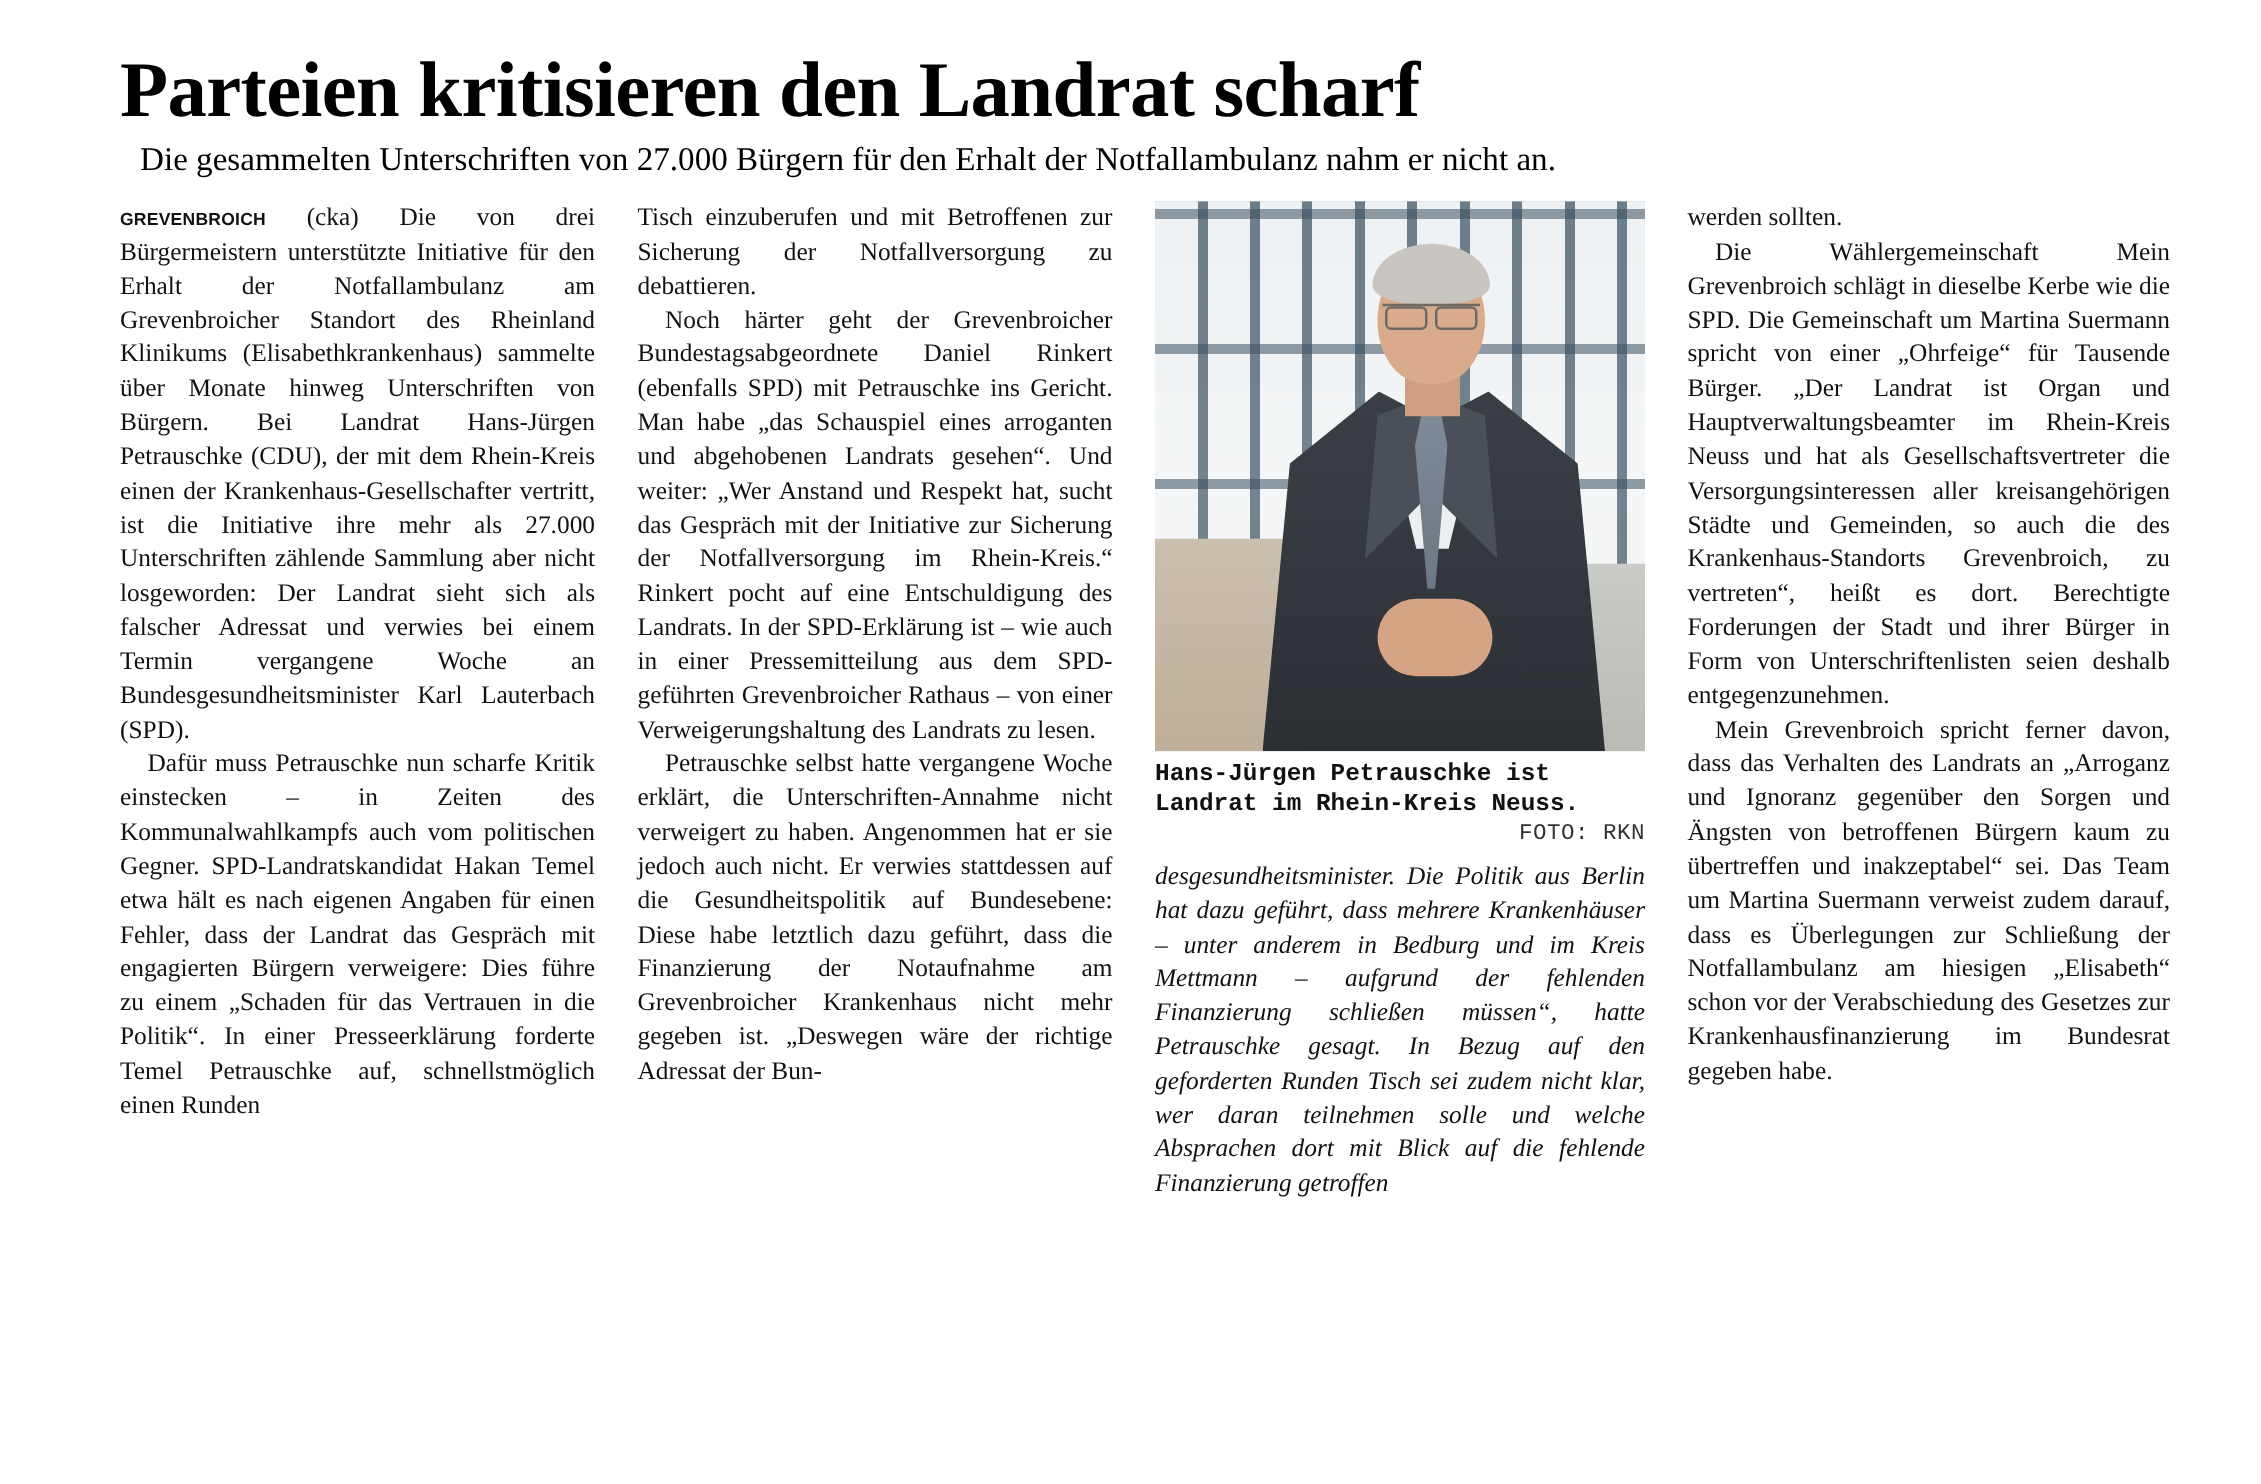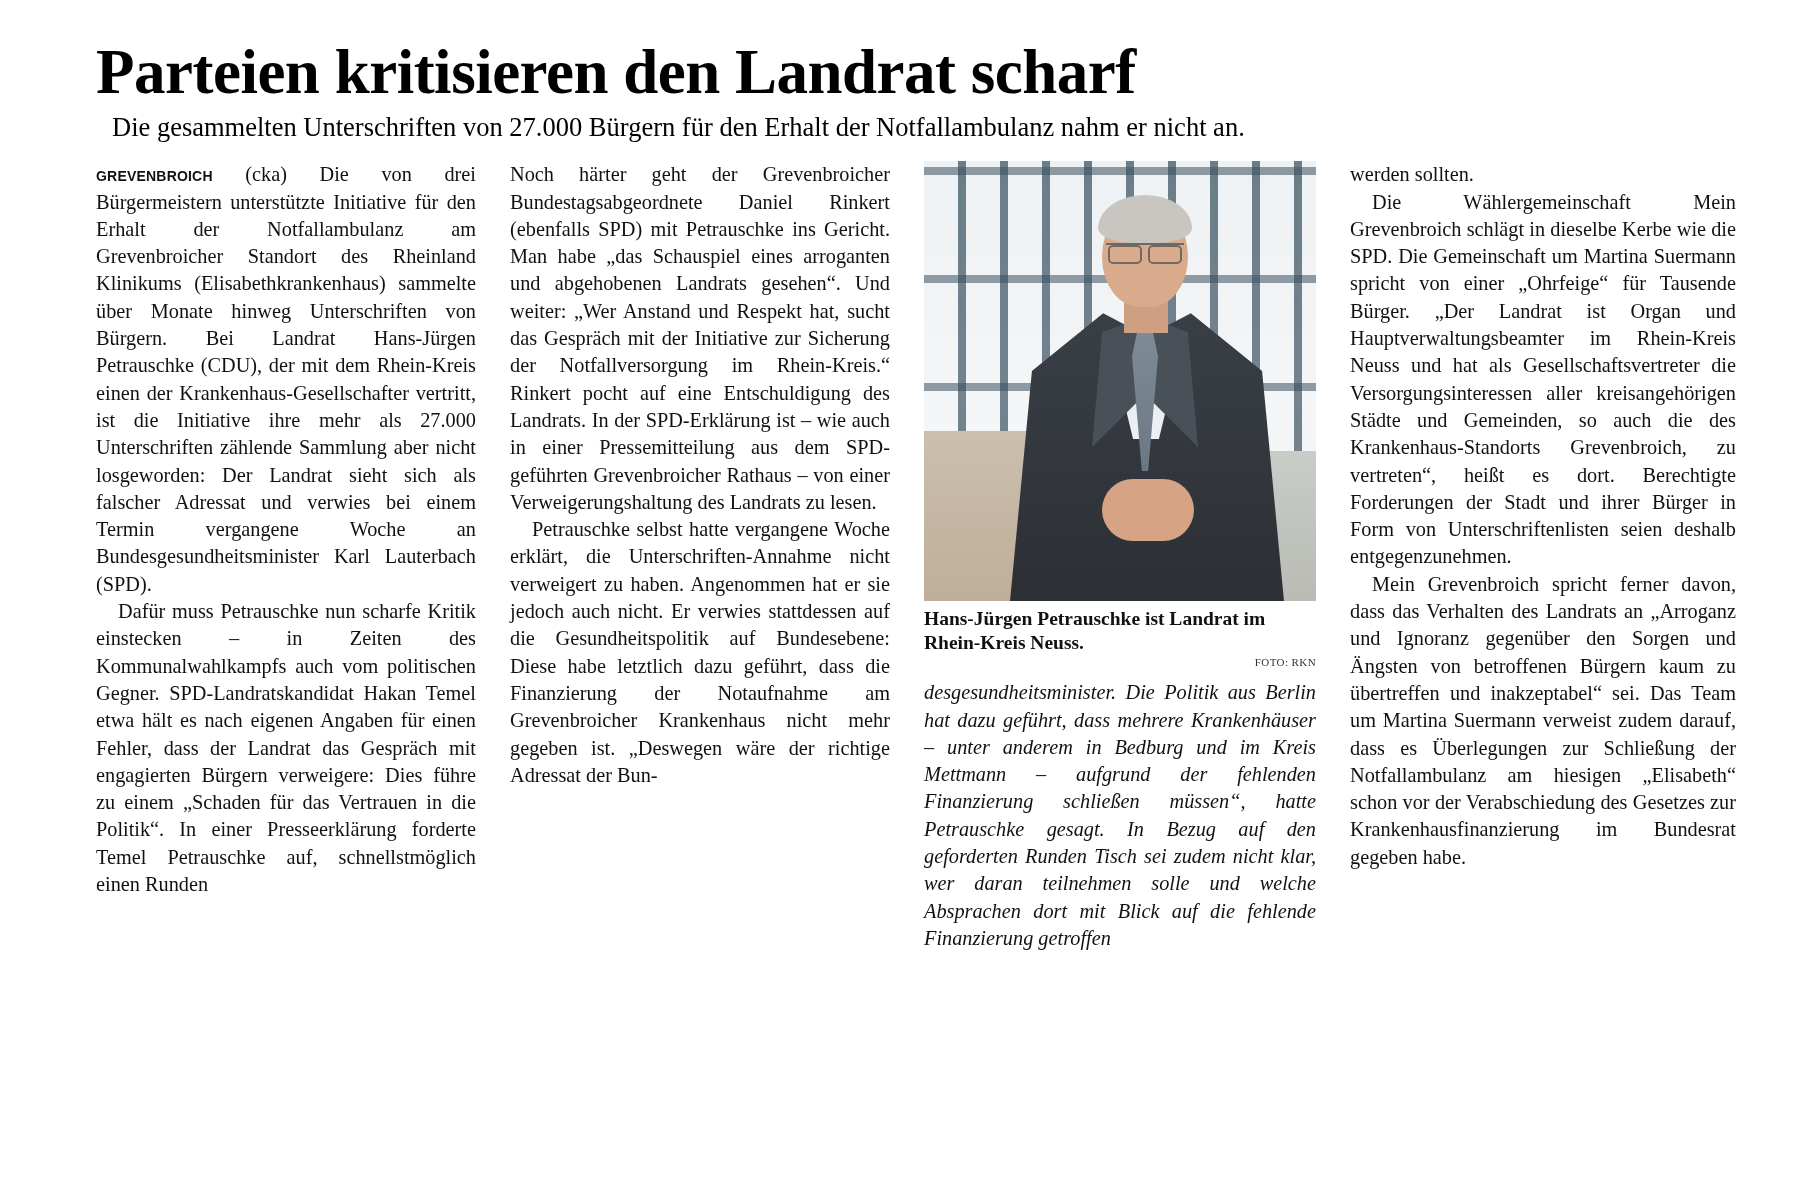--- a/index.html
+++ b/index.html
@@ -184,34 +184,34 @@
     clip-path: polygon(0% 0%, 78% 10%, 100% 100%, 0% 64%);
   }
   .ph-hands {
     position: absolute;
     left: 178px; top: 318px;
     width: 92px; height: 62px;
     border-radius: 40px;
     background: #d6a384;
   }
   .caption {
-    font-family: Liberation Serif, serif;
+    font-family: Liberation Mono, monospace;
     font-size: 19.5px;
     line-height: 1.24;
     font-weight: 700;
     color: #111;
     margin: 6px 0 0 0;
     display: flex;
     flex-wrap: wrap;
     align-items: flex-end;
   }
   .caption .cap-text { flex: 1 1 auto; }
   .caption .credit {
     font-weight: 400;
-    font-size: 11px;
+    font-size: 18px;
     letter-spacing: 0.4px;
     color: #333;
     margin-left: auto;
     white-space: nowrap;
     align-self: flex-end;
     padding-bottom: 2px;
   }
   .after-photo { margin-top: 14px; font-style: italic; }
 </style>
 </head>
@@ -223,20 +223,21 @@
   <h2 class="subhead">Die gesammelten Unterschriften von 27.000 Bürgern für den Erhalt der Notfallambulanz nahm er nicht an.</h2>
 
   <div class="columns">
 
     <div class="col col1">
       <p class="body"><span class="dateline">GREVENBROICH</span> <span>(cka)</span><span> Die von drei Bürgermeistern unterstützte Initiative für den Erhalt der Notfallambulanz am Grevenbroicher Standort des Rheinland Klinikums (Elisabethkrankenhaus) sammelte über Monate hinweg Unterschriften von Bürgern. Bei Landrat Hans-Jürgen Petrauschke (CDU), der mit dem Rhein-Kreis einen der Krankenhaus-Gesellschafter vertritt, ist die Initiative ihre mehr als 27.000 Unterschriften zählende Sammlung aber nicht losgeworden: Der Landrat sieht sich als falscher Adressat und verwies bei einem Termin vergangene Woche an Bundesgesundheitsminister Karl Lauterbach (SPD).</span></p>
       <p class="body">Dafür muss Petrauschke nun scharfe Kritik einstecken – in Zeiten des Kommunalwahlkampfs auch vom politischen Gegner. SPD-Landratskandidat Hakan Temel etwa hält es nach eigenen Angaben für einen Fehler, dass der Landrat das Gespräch mit engagierten Bürgern verweigere: Dies führe zu einem „Schaden für das Vertrauen in die Politik“. In einer Presseerklärung forderte Temel Petrauschke auf, schnellstmöglich einen Runden</p>
     </div>
 
     <div class="col col2">
+      <p class="body">Tisch einzuberufen und mit Betroffenen zur Sicherung der Notfallversorgung zu debattieren.</p>
       <p class="body">Noch härter geht der Grevenbroicher Bundestagsabgeordnete Daniel Rinkert (ebenfalls SPD) mit Petrauschke ins Gericht. Man habe „das Schauspiel eines arroganten und abgehobenen Landrats gesehen“. Und weiter: „Wer Anstand und Respekt hat, sucht das Gespräch mit der Initiative zur Sicherung der Notfallversorgung im Rhein-Kreis.“ Rinkert pocht auf eine Entschuldigung des Landrats. In der SPD-Erklärung ist – wie auch in einer Pressemitteilung aus dem SPD-geführten Grevenbroicher Rathaus – von einer Verweigerungshaltung des Landrats zu lesen.</p>
       <p class="body">Petrauschke selbst hatte vergangene Woche erklärt, die Unterschriften-Annahme nicht verweigert zu haben. Angenommen hat er sie jedoch auch nicht. Er verwies stattdessen auf die Gesundheitspolitik auf Bundesebene: Diese habe letztlich dazu geführt, dass die Finanzierung der Notaufnahme am Grevenbroicher Krankenhaus nicht mehr gegeben ist. „Deswegen wäre der richtige Adressat der Bun-</p>
     </div>
 
     <div class="col col3">
       <div class="photo-wrap">
         <div class="photo">
           <div class="ph-bg"></div>
           <div class="ph-windows"></div>
           <div class="ph-windows2"></div>

